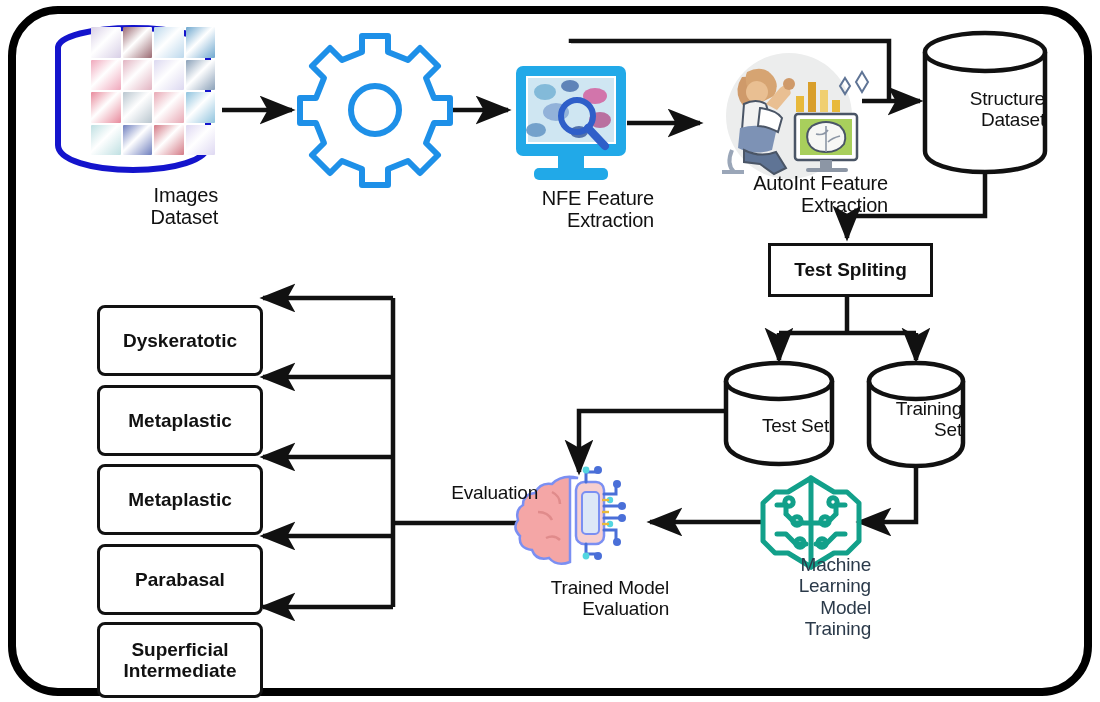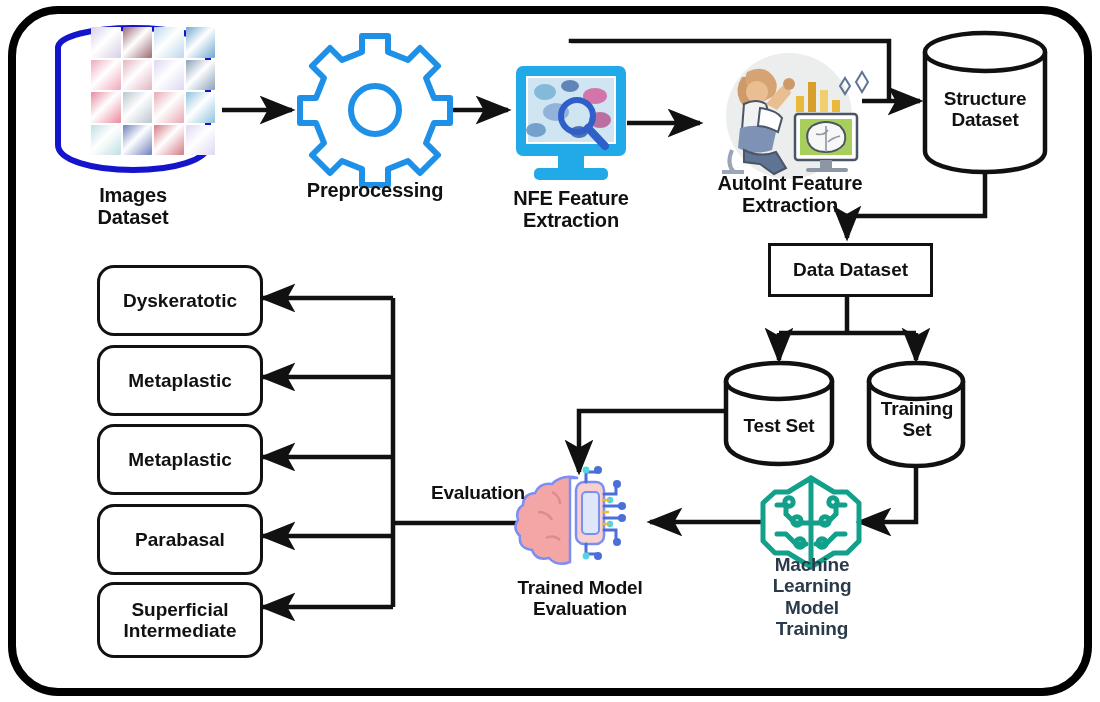--- a/index.html
+++ b/index.html
@@ -1,31 +1,31 @@
 <!DOCTYPE html>
 <html><head>
 <meta charset="utf-8">
 <style>
   html,body{margin:0;padding:0;background:#fff;}
   body{width:1100px;height:702px;position:relative;overflow:hidden;
        font-family:"Liberation Sans", sans-serif;}
   #stage{position:absolute;left:0;top:0;width:1100px;height:702px;}
   #svg{position:absolute;left:0;top:0;width:1100px;height:702px;}
 
-  .lbl{position:absolute;text-align:center;font-weight:bold;color:#111;
+  .lbl{position:absolute;text-align:right;font-weight:normal;color:#111;
        line-height:1.12;letter-spacing:-0.2px;white-space:pre-line;}
   .lbl.f20{font-size:20px;}
   .lbl.f19{font-size:19px;}
   .lbl.teal{color:#2b3a4a;}
 
   
-  .cbox{position:absolute;border:3.5px solid #111;border-radius:17px;
+  .cbox{position:absolute;border:3.5px solid #111;border-radius:8px;
         background:#fff;display:flex;align-items:center;justify-content:center;
         text-align:center;font-weight:bold;font-size:19px;color:#111;
-        line-height:1.12;white-space:pre-line;}
+        line-height:1.12;white-space:pre-line;margin-top:40px;}
   .rbox{position:absolute;border:3.5px solid #111;background:#fff;
         display:flex;align-items:center;justify-content:center;
         font-weight:bold;font-size:19px;color:#111;}
 
   
   #imgrid{position:absolute;left:91px;top:27px;width:124px;height:128px;
           display:grid;grid-template-columns:repeat(4,1fr);
           grid-template-rows:repeat(4,1fr);gap:2px;}
   #imgrid div{border-radius:1px;}
 </style>
@@ -214,32 +214,31 @@
       <div style="background: linear-gradient(135deg, rgb(143, 195, 222) 0%, rgb(255, 255, 255) 45%, rgb(143, 195, 222) 100%);"></div>
       <div style="background: linear-gradient(135deg, rgb(191, 224, 226) 0%, rgb(255, 255, 255) 45%, rgb(191, 224, 226) 100%);"></div>
       <div style="background: linear-gradient(135deg, rgb(111, 127, 190) 0%, rgb(255, 255, 255) 45%, rgb(111, 127, 190) 100%);"></div>
       <div style="background: linear-gradient(135deg, rgb(212, 122, 134) 0%, rgb(255, 255, 255) 45%, rgb(212, 122, 134) 100%);"></div>
       <div style="background: linear-gradient(135deg, rgb(222, 216, 242) 0%, rgb(255, 255, 255) 45%, rgb(222, 216, 242) 100%);"></div>
     </div>
 
   <div class="lbl f20" style="left:48px;top:176px;width:170px;margin-top:8px;">Images
 Dataset</div>
 
-  <div class="lbl f20" style="left:280px;top:179px;width:190px;">Preprocessing</div>
 
   <div class="lbl f20" style="left:488px;top:187px;width:166px;">NFE Feature
 Extraction</div>
 
   <div class="lbl f20" style="left:692px;top:172px;width:196px;">AutoInt Feature
 Extraction</div>
 
   <div class="lbl f19" style="left:925px;top:88px;width:120px;">Structure
 Dataset</div>
 
-  <div class="rbox" style="left:768px;top:243px;width:159px;height:48px;">Data Dataset</div>
+  <div class="rbox" style="left:768px;top:243px;width:159px;height:48px;">Test Spliting</div>
 
   <div class="lbl f19" style="left:729px;top:415px;width:100px;">Test Set</div>
 
   <div class="lbl f19" style="left:872px;top:398px;width:90px;">Training
 Set</div>
 
   <div class="lbl f19 teal" style="left:753px;top:554px;width:118px;color:#2b3a4a;">Machine
 Learning
 Model
 Training</div>

